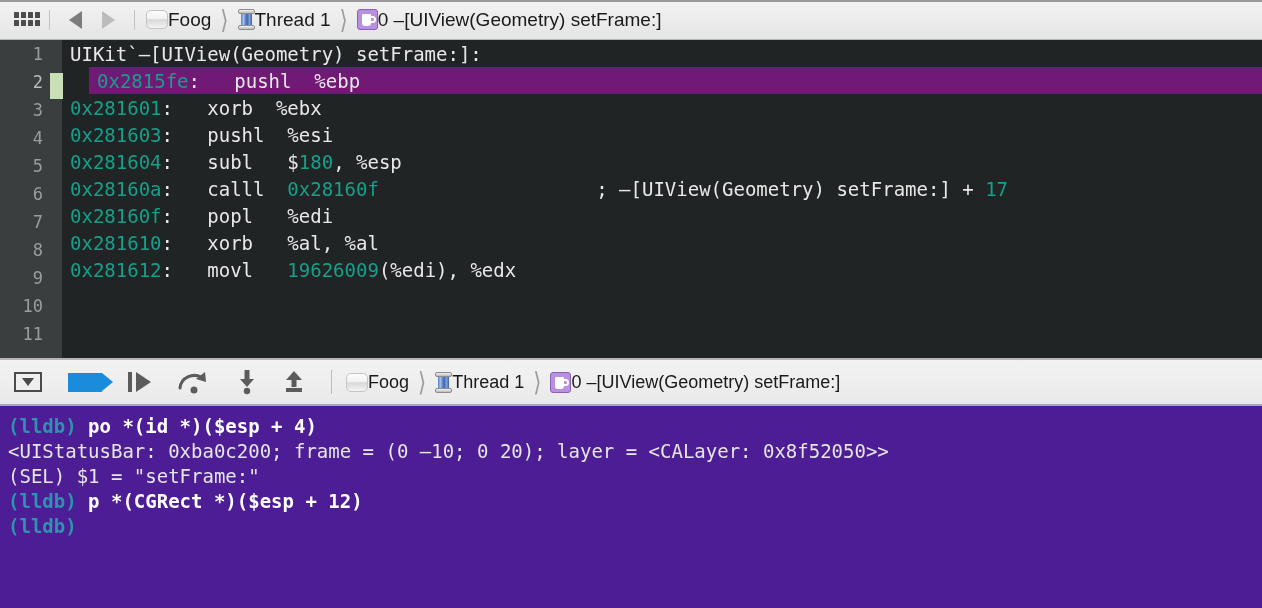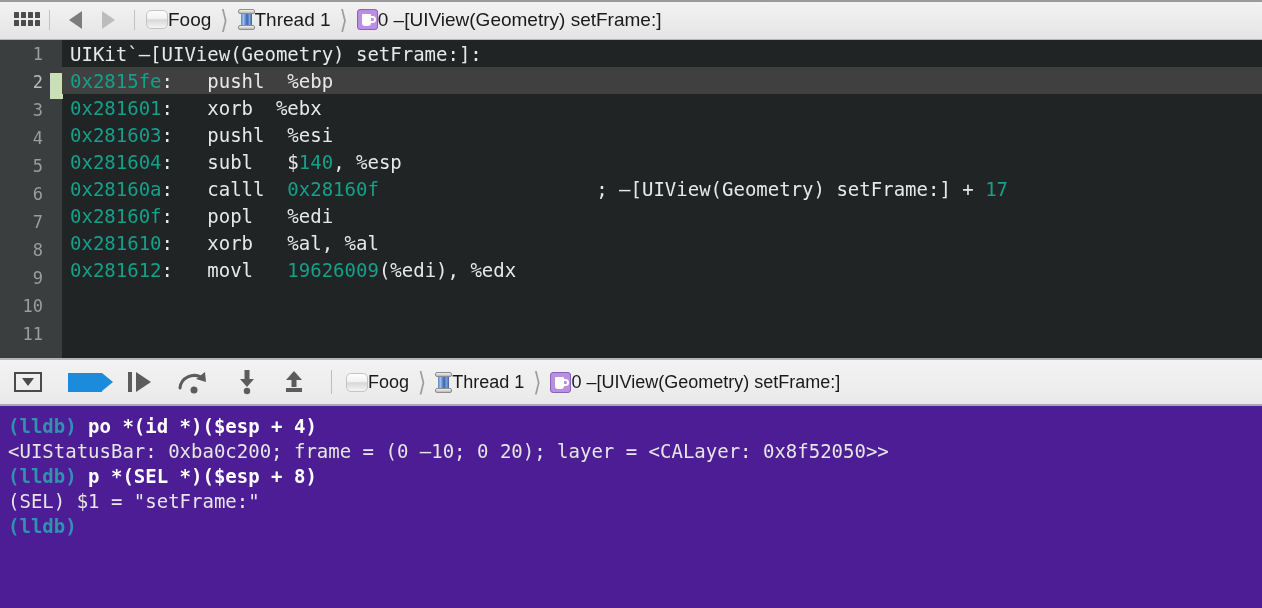--- a/index.html
+++ b/index.html
@@ -211,21 +211,21 @@
   }
   .cline {
     height: 27px;
     line-height: 28px;
     white-space: pre;
     font-size: 19px;
     color: #e8e8e8;
     padding-left: 8px;
     box-sizing: border-box;
   }
-  .cline.hl { background: #404040; }
+  .cline.hl { background: #701a75; margin-left: 27px; }
   .tok-addr  { color: #15a08a; }
   .tok-num   { color: #15a08a; }
   .tok-plain { color: #e8e8e8; }
 
   
   .debugbar {
     height: 48px;
     box-sizing: border-box;
     background: linear-gradient(to bottom, #f2f2f2 0%, #eeeeee 55%, #e9e9e9 100%);
     border-top: 2px solid #b4b4b4;
@@ -384,21 +384,21 @@
       <div class="gutter-row">11</div>
     </div>
   <div class="gutter-sep">
     <div class="pc-arrow"></div>
   </div>
   <div class="code-lines" id="code-lines">
       <div class="cline"><span class="tok-plain">UIKit`–[UIView(Geometry) setFrame:]:</span></div>
       <div class="cline hl"><span class="tok-addr">0x2815fe</span><span class="tok-plain">:   pushl  %ebp</span></div>
       <div class="cline"><span class="tok-addr">0x281601</span><span class="tok-plain">:   xorb  %ebx</span></div>
       <div class="cline"><span class="tok-addr">0x281603</span><span class="tok-plain">:   pushl  %esi</span></div>
-      <div class="cline"><span class="tok-addr">0x281604</span><span class="tok-plain">:   subl   $</span><span class="tok-num">140</span><span class="tok-plain">, %esp</span></div>
+      <div class="cline"><span class="tok-addr">0x281604</span><span class="tok-plain">:   subl   $</span><span class="tok-num">180</span><span class="tok-plain">, %esp</span></div>
       <div class="cline"><span class="tok-addr">0x28160a</span><span class="tok-plain">:   calll  </span><span class="tok-addr">0x28160f</span><span class="tok-plain">                   ; –[UIView(Geometry) setFrame:] + </span><span class="tok-num">17</span></div>
       <div class="cline"><span class="tok-addr">0x28160f</span><span class="tok-plain">:   popl   %edi</span></div>
       <div class="cline"><span class="tok-addr">0x281610</span><span class="tok-plain">:   xorb   %al, %al</span></div>
       <div class="cline"><span class="tok-addr">0x281612</span><span class="tok-plain">:   movl   </span><span class="tok-num">19626009</span><span class="tok-plain">(%edi), %edx</span></div>
     </div>
 </div>
 
 <div class="debugbar">
 
   <div class="dbg-btn">
@@ -467,16 +467,16 @@
           <span class="handle"></span>
       </span>
       <span class="crumb-label">0 –[UIView(Geometry) setFrame:]</span>
     </div>
   </div>
 </div>
 
 <div class="console" id="console">
     <div class="oline"><span class="prompt">(lldb)</span><span class="cmd"> po *(id *)($esp + 4)</span></div>
     <div class="oline"><span class="result">&lt;UIStatusBar: 0xba0c200; frame = (0 –10; 0 20); layer = &lt;CALayer: 0x8f52050&gt;&gt;</span></div>
-    <div class="oline"><span class="prompt">(lldb)</span><span class="cmd"> p *(SEL *)($esp + 8)</span></div>
     <div class="oline"><span class="result">(SEL) $1 = "setFrame:"</span></div>
+    <div class="oline"><span class="prompt">(lldb)</span><span class="cmd"> p *(CGRect *)($esp + 12)</span></div>
     <div class="oline"><span class="prompt">(lldb)</span><span class="cmd"></span></div>
   </div>
 
 </body></html>

